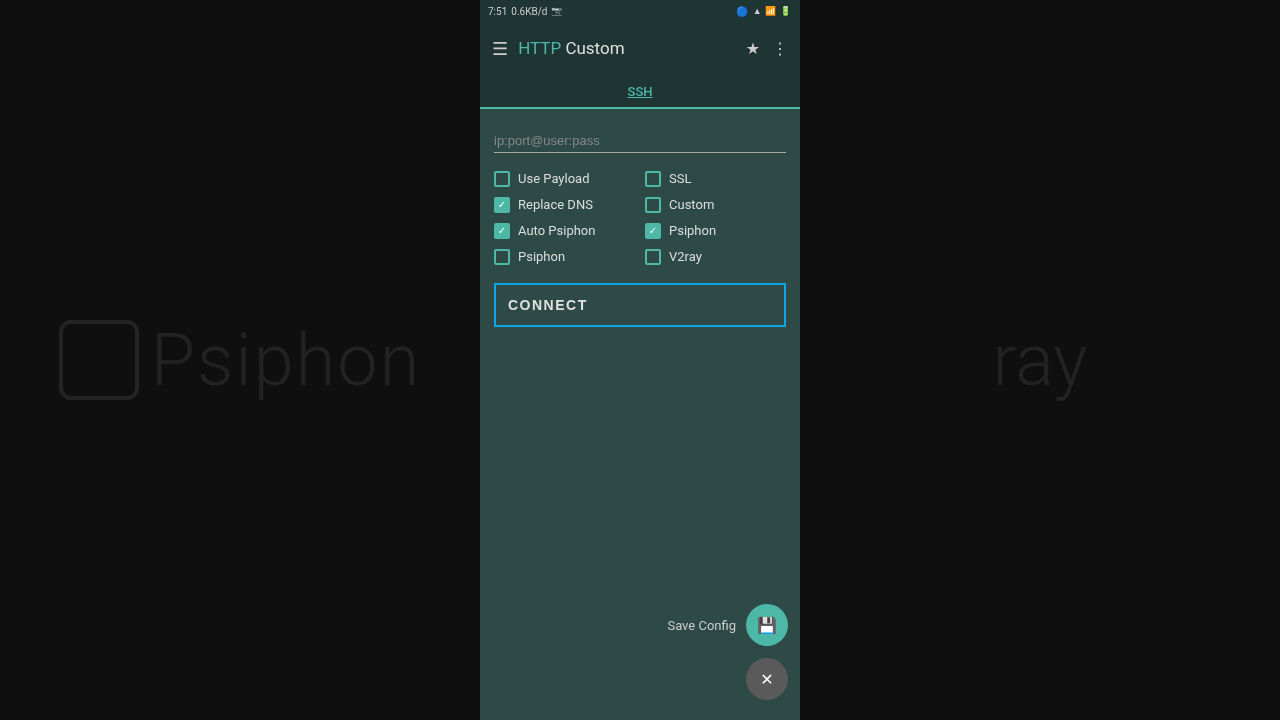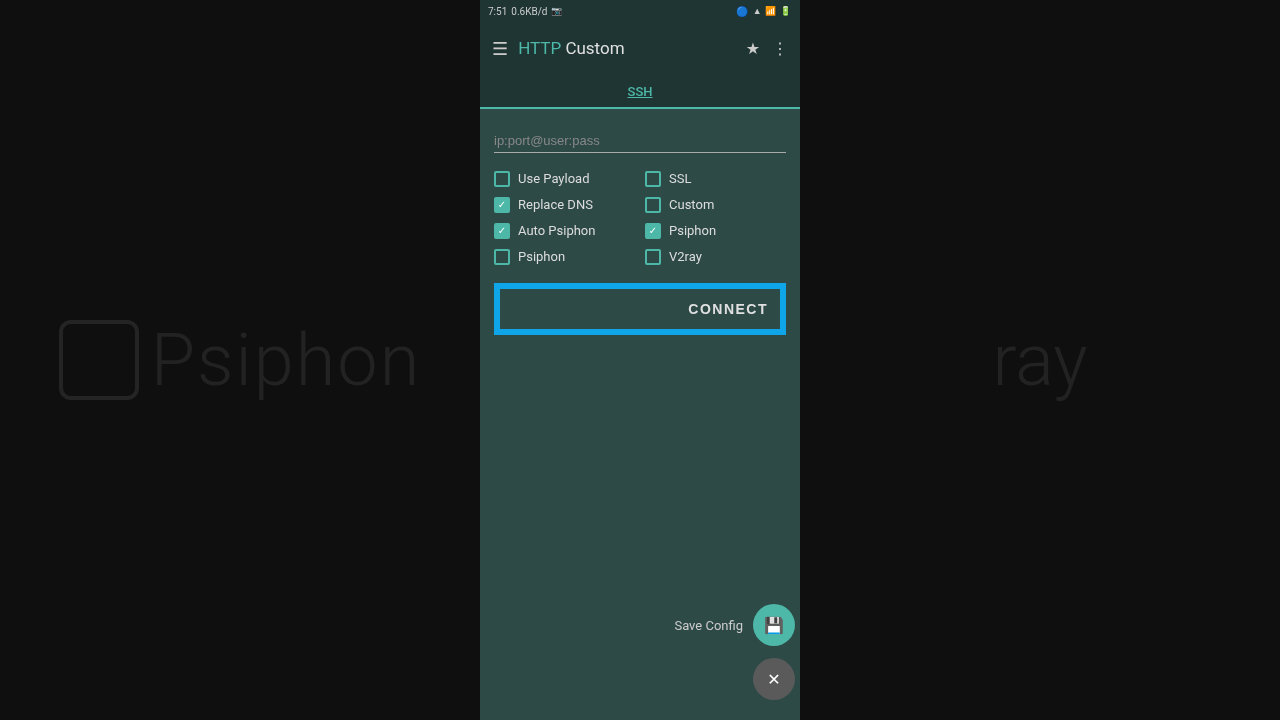--- a/index.html
+++ b/index.html
@@ -257,35 +257,35 @@
 
     .checkbox-label {
       font-size: 13px;
       color: #ddd;
     }
 
     
     .connect-btn {
       width: 100%;
       background: transparent;
-      border: 6px solid #0ea5e9;
+      border: 2px solid #0ea5e9;
       color: #e0e0e0;
       padding: 12px;
       font-size: 14px;
       font-weight: 600;
       letter-spacing: 1.5px;
       cursor: pointer;
-      text-align: right;
+      text-align: left;
     }
 
     
     .fab-area {
       position: absolute;
       bottom: 20px;
-      right: 5px;
+      right: 12px;
       display: flex;
       flex-direction: column;
       align-items: flex-end;
       gap: 12px;
     }
 
     .fab-row {
       display: flex;
       align-items: center;
       gap: 10px;

